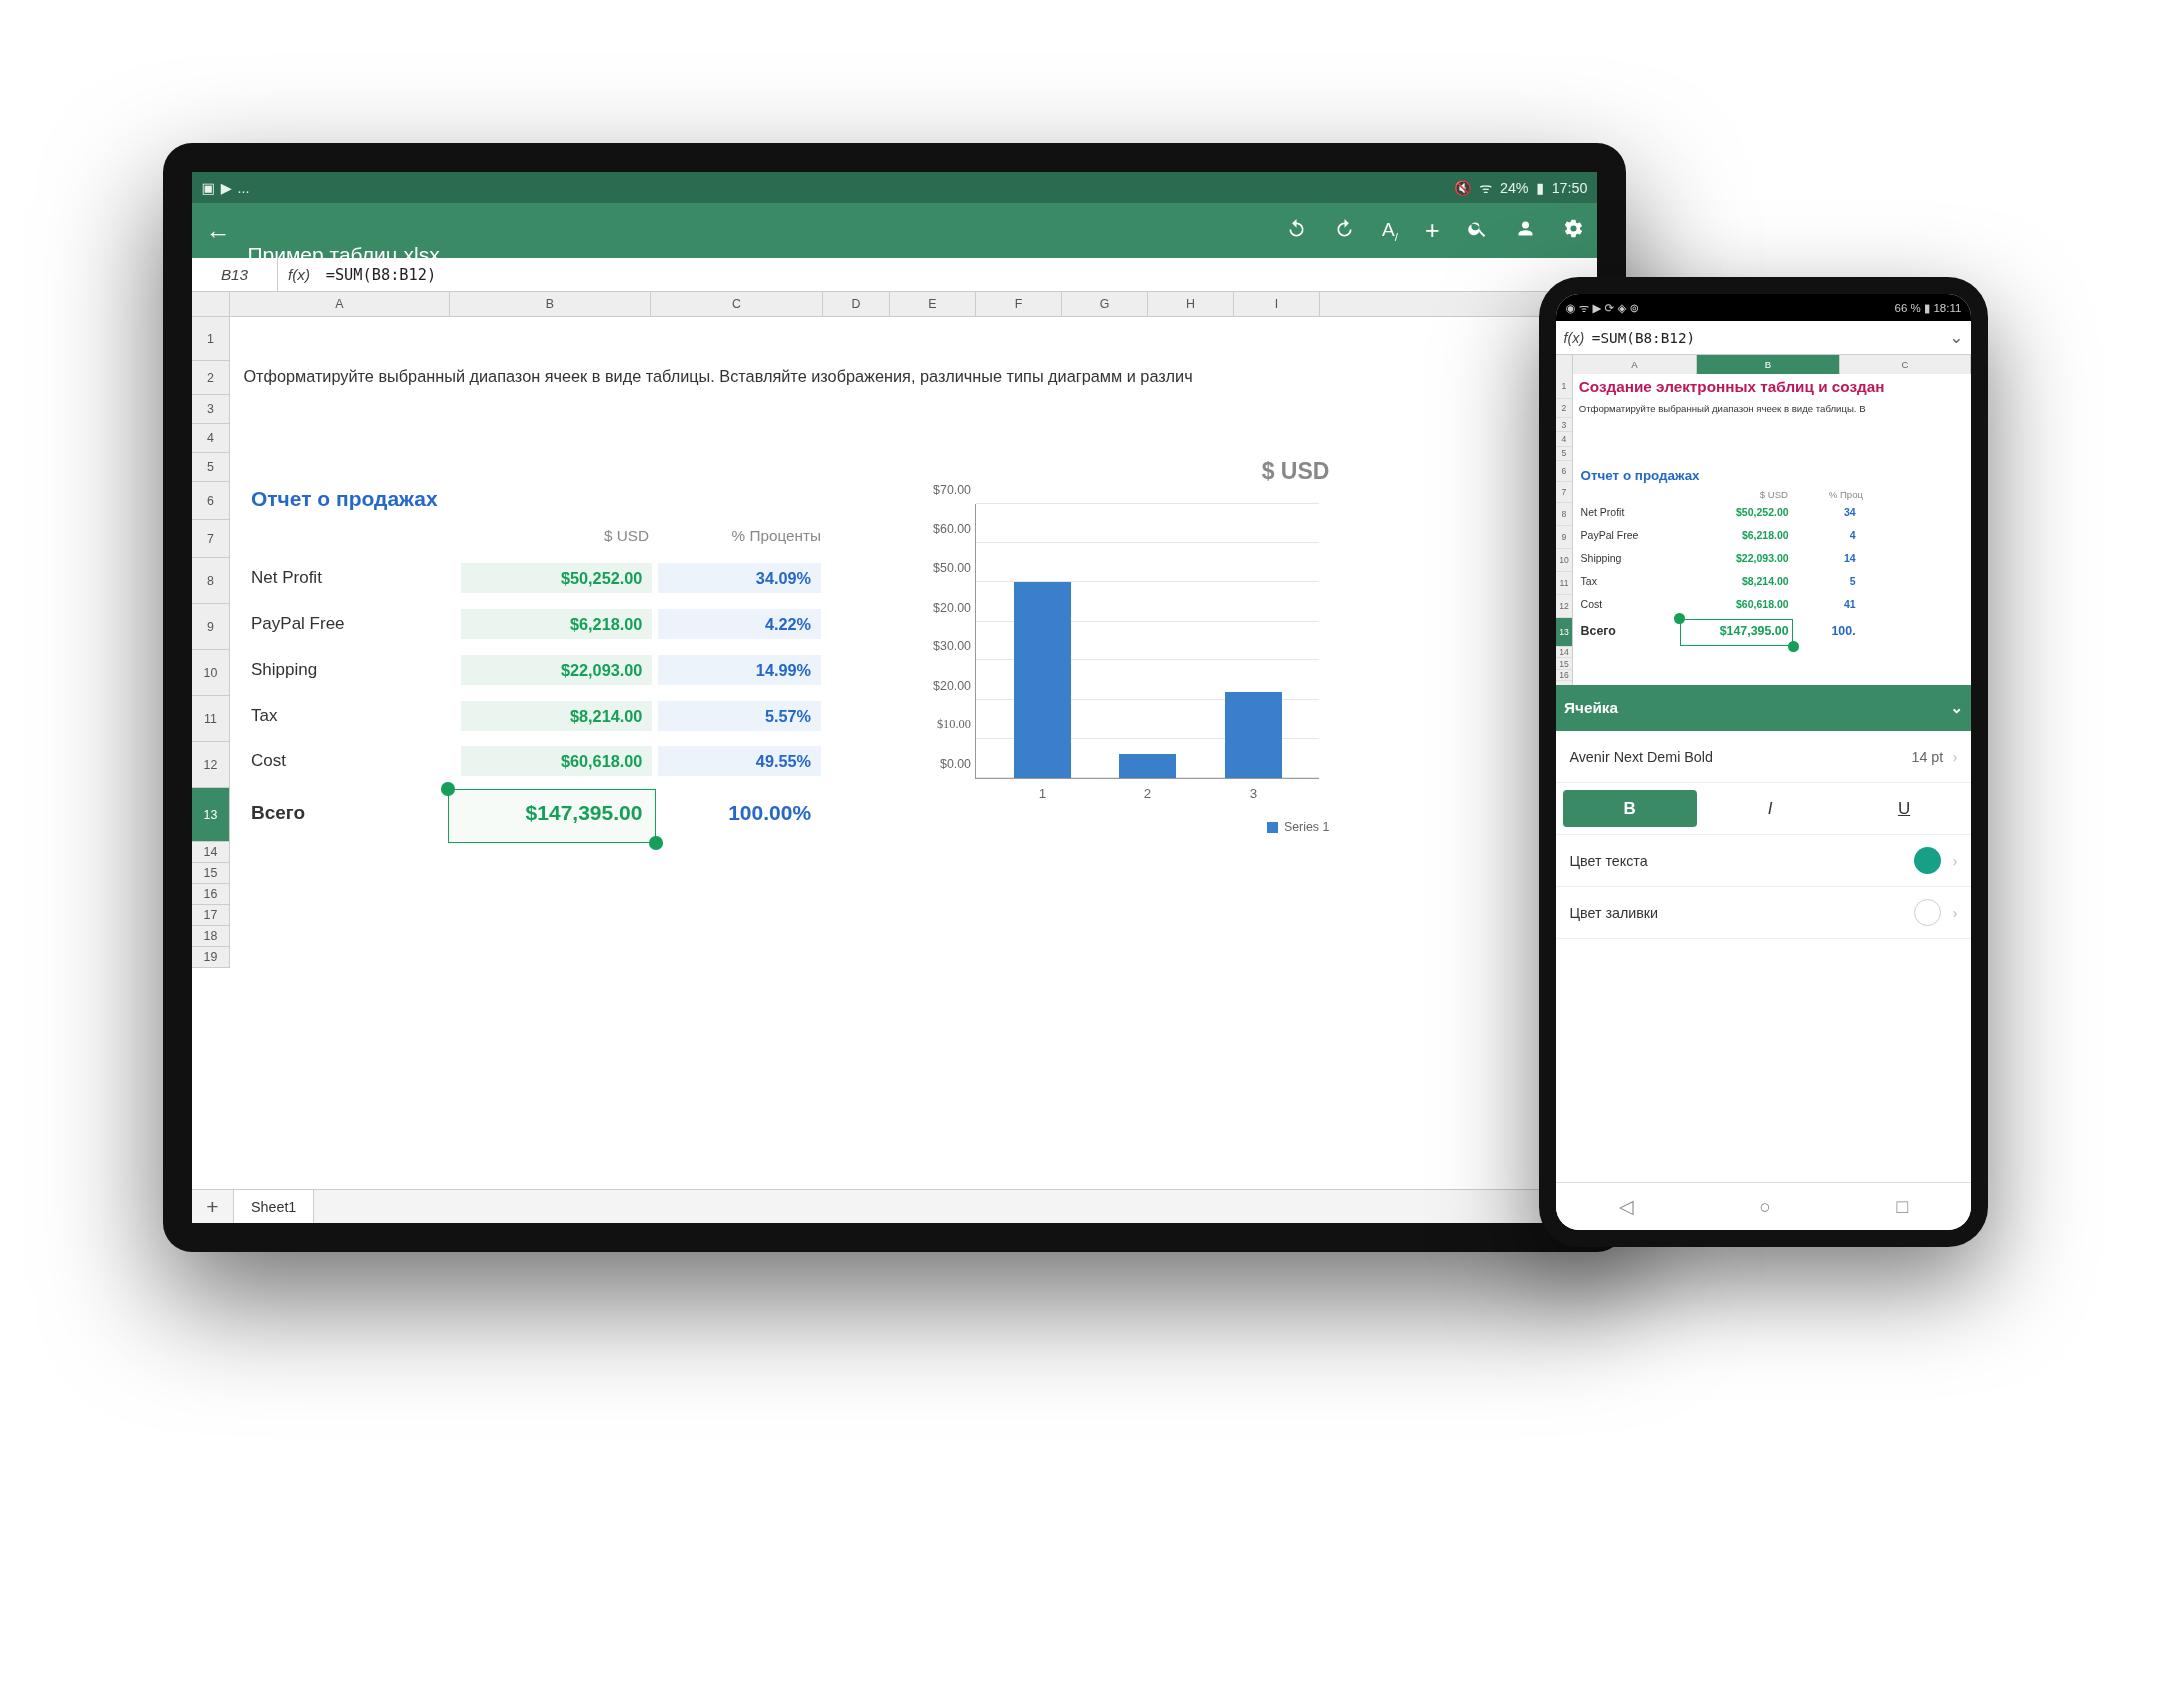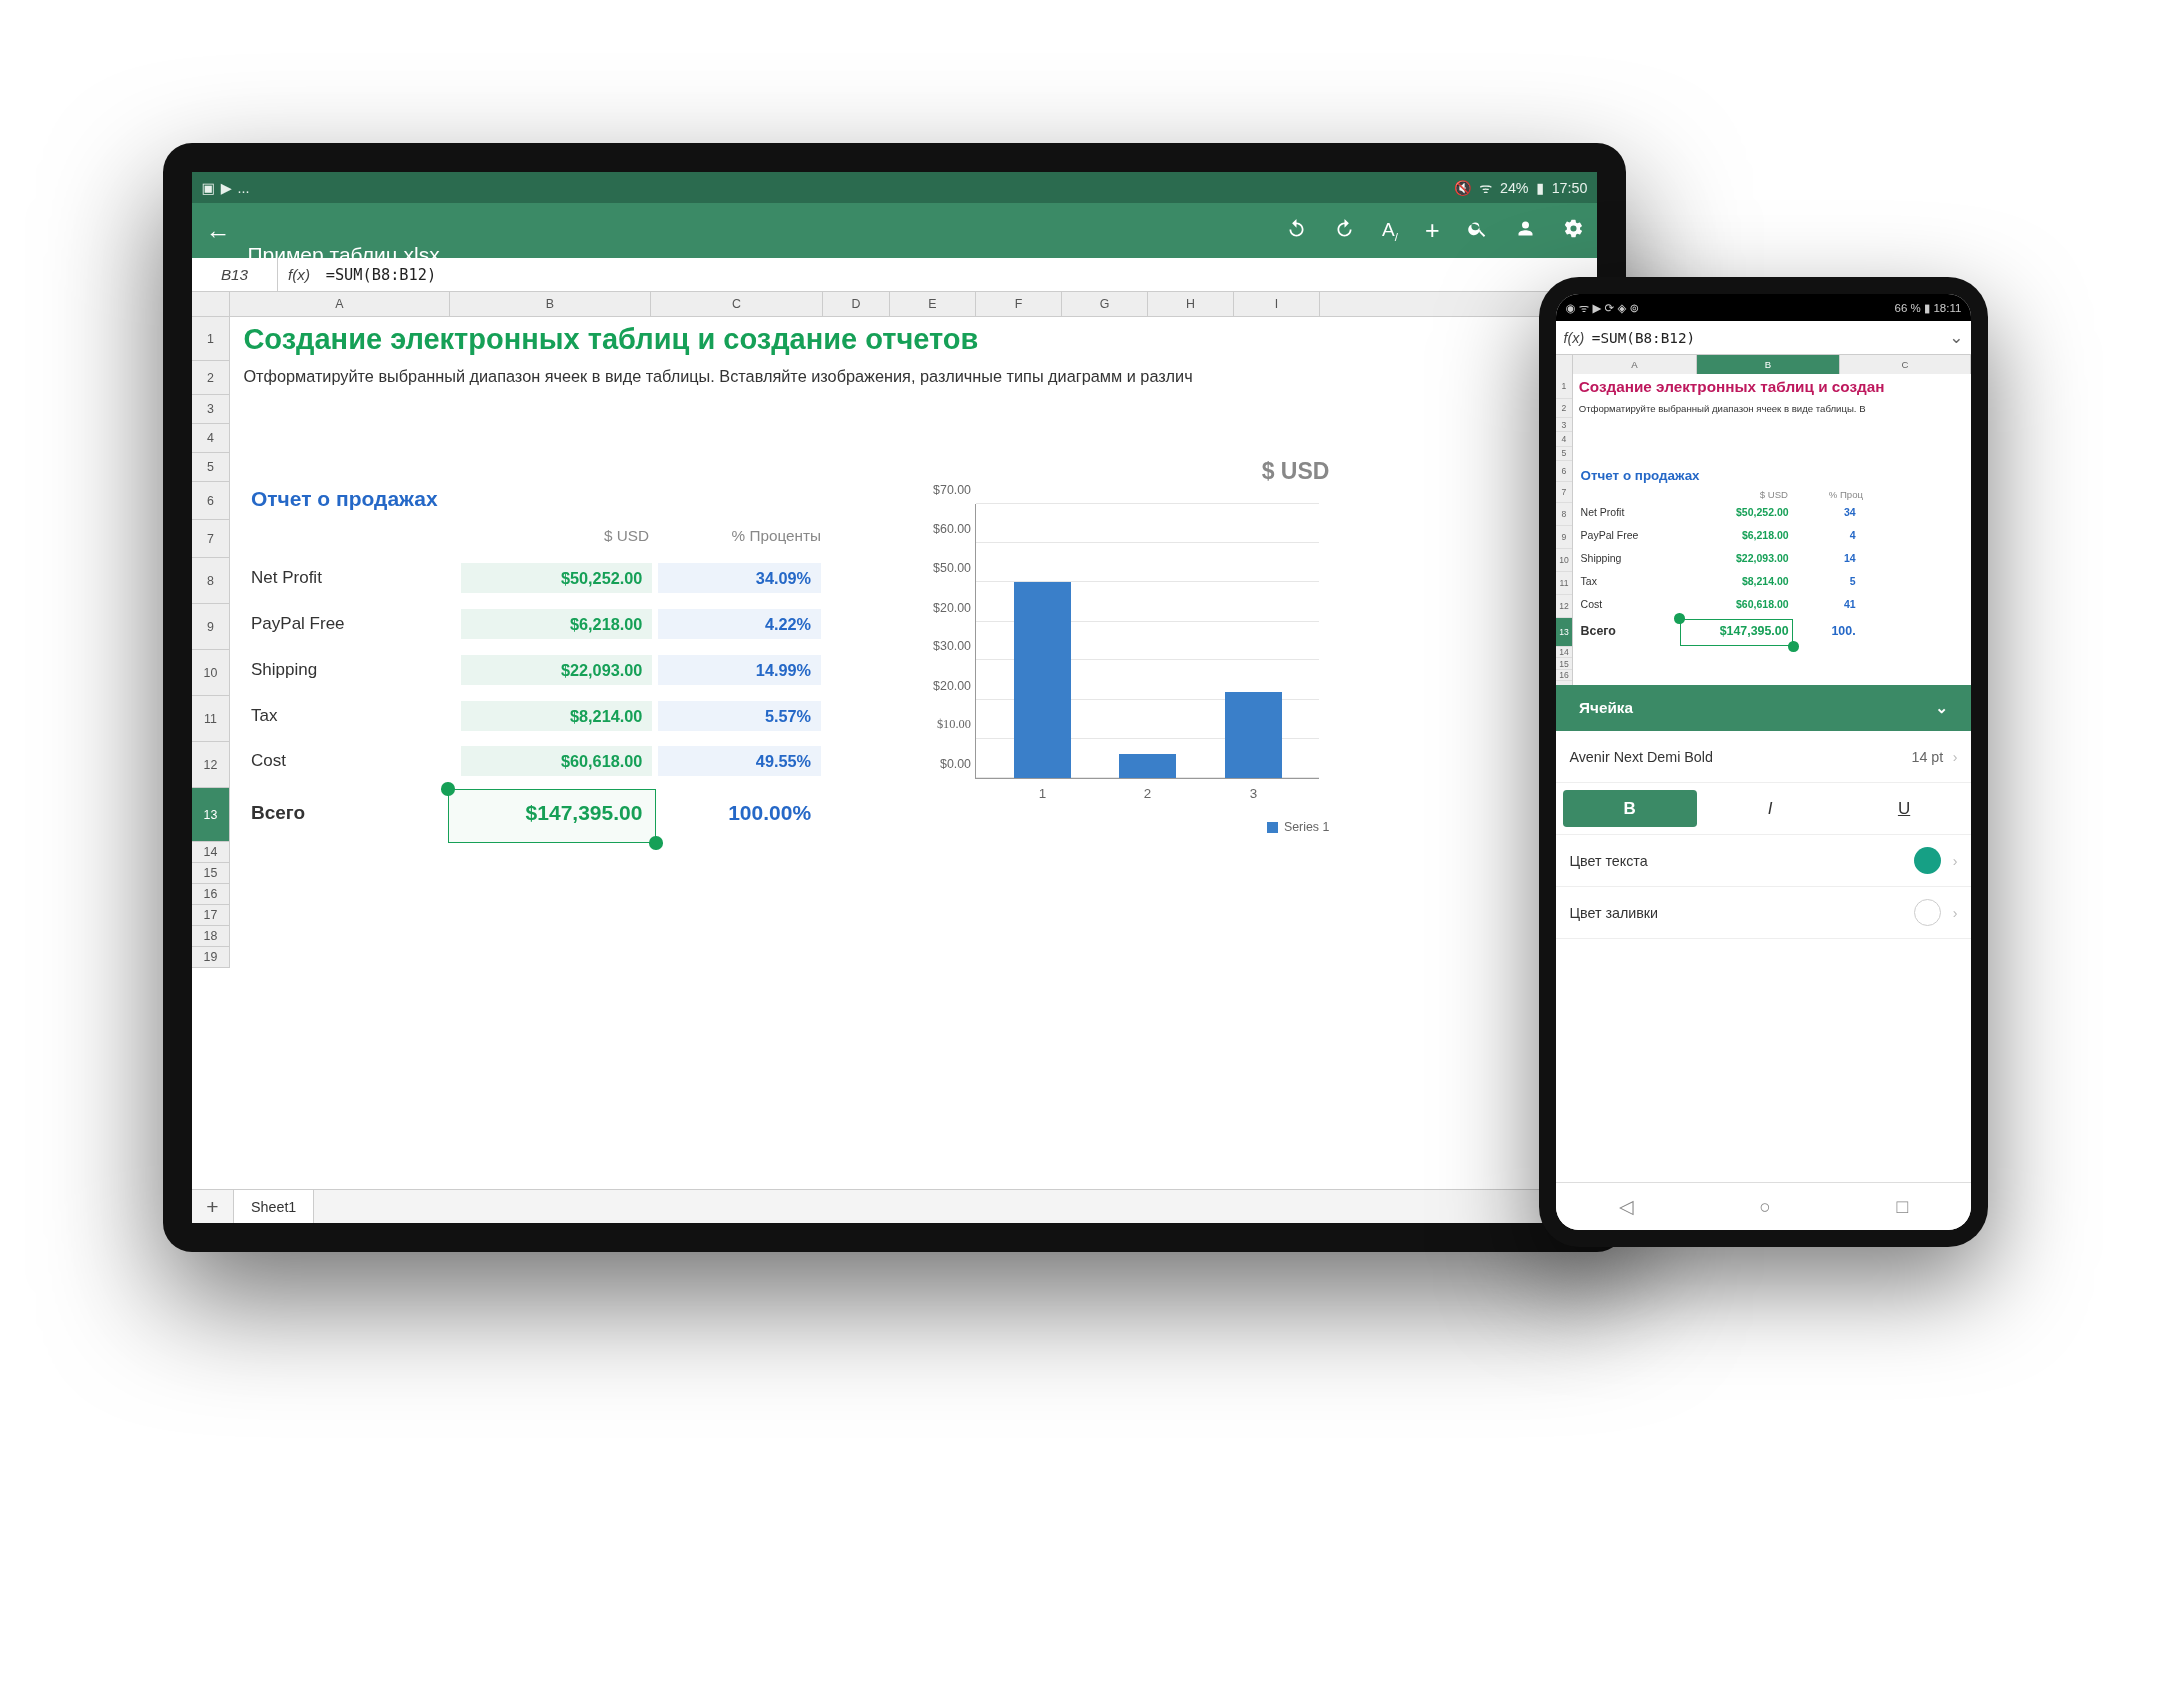--- a/index.html
+++ b/index.html
@@ -112,21 +112,21 @@
   .p-title { position:absolute; left:5.7px; top:3.8px; font-size:15.3px; font-weight:700; color:#be185d; white-space:nowrap; }
   .p-sub { position:absolute; left:5.7px; top:29px; font-size:9.6px; color:#333; white-space:nowrap; }
   .p-rep { position:absolute; left:7.6px; top:94px; font-size:13.4px; font-weight:700; color:#2568c7; }
   .p-heads { position:absolute; left:119px; top:115px; font-size:9.6px; color:#888; display:flex; }
   .p-drow { position:absolute; display:flex; align-items:center; font-size:10.5px; }
   .p-drow .pl { width:109px; color:#333; }
   .p-drow .pu { width:99px; text-align:right; font-weight:700; color:#16a057; }
   .p-drow .pp { width:67px; text-align:right; font-weight:700; color:#2568c7; }
   .p-sel { position:absolute; border:1.9px solid #16a057; }
   .p-panel { background:#fff; flex:1; display:flex; flex-direction:column; }
-  .p-panel-head { height:46px; background:#3b8a66; color:#fff; display:flex; align-items:center; justify-content:space-between; padding:0 23px; font-size:15.3px; font-weight:600; }
+  .p-panel-head { height:46px; background:#3b8a66; color:#fff; display:flex; align-items:center; justify-content:space-between; padding:0 8px; font-size:15.3px; font-weight:600; }
   .p-font-row { height:52px; display:flex; align-items:center; padding:0 13.4px; border-bottom:1px solid #eee; font-size:14.3px; color:#333; justify-content:space-between; }
   .p-style-row { height:52px; display:flex; border-bottom:1px solid #eee; }
   .p-style-btn { flex:1; display:flex; align-items:center; justify-content:center; font-size:17px; color:#333; }
   .p-style-btn.active { background:#3b8a66; color:#fff; margin:6.7px; border-radius:3.8px; }
   .p-color-row { height:52px; display:flex; align-items:center; padding:0 13.4px; border-bottom:1px solid #eee; font-size:14.3px; color:#333; justify-content:space-between; }
   .color-swatch { width:27px; height:27px; border-radius:50%; }
   .p-nav { height:48px; display:flex; align-items:center; justify-content:space-around; border-top:1px solid #ddd; color:#888; font-size:19px; }
 </style>
 </head>
 <body>
@@ -210,21 +210,20 @@
           <div class="row-h sel" style="height:54px;">13</div>
           <div class="row-h small">14</div>
           <div class="row-h small">15</div>
           <div class="row-h small">16</div>
           <div class="row-h small">17</div>
           <div class="row-h small">18</div>
           <div class="row-h small">19</div>
         </div>
 
         <div class="grid">
-          <div class="title-cell">Создание электронных таблиц и создание отчетов</div>
           <div class="subtitle-cell">Отформатируйте выбранный диапазон ячеек в виде таблицы. Вставляйте изображения, различные типы диаграмм и различ</div>
           <div class="report-title">Отчет о продажах</div>
           <div class="usd-head">$ USD</div>
           <div class="pct-head">% Проценты</div>
 
           <div class="data-row" style="top:241px;">
             <span class="lbl">Net Profit</span>
             <span class="usd">$50,252.00</span>
             <span class="pct">34.09%</span>
           </div>

